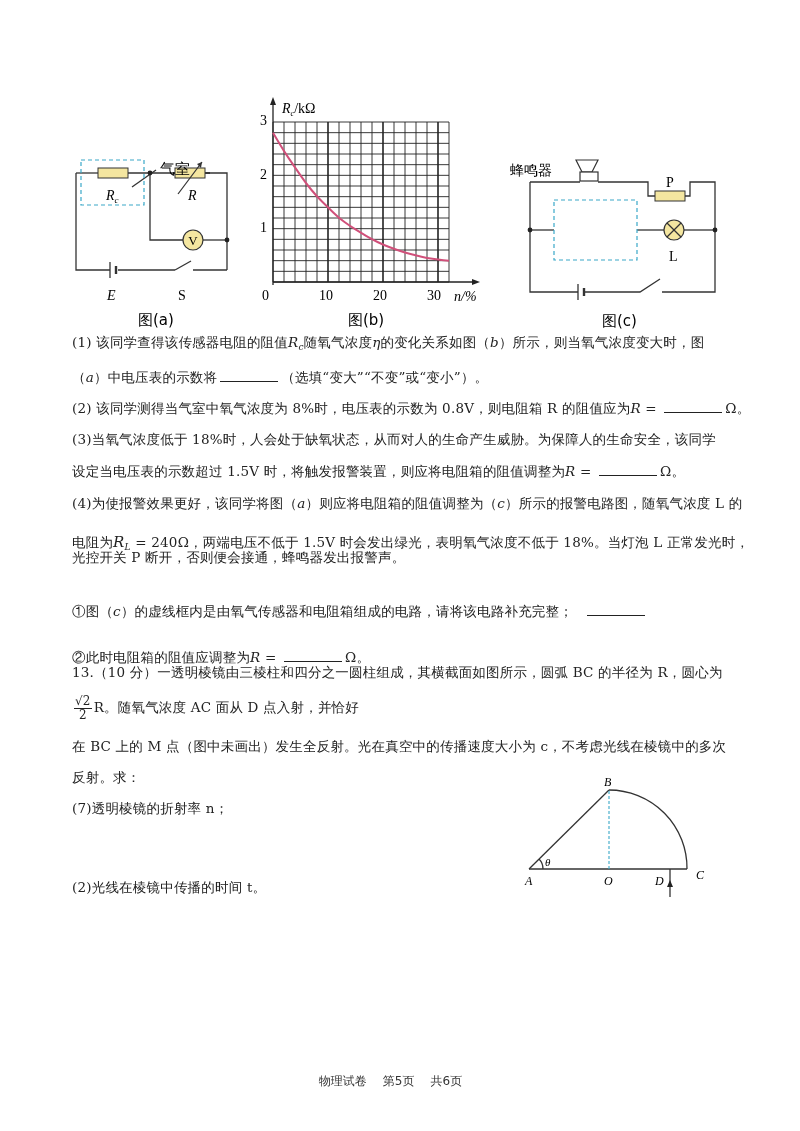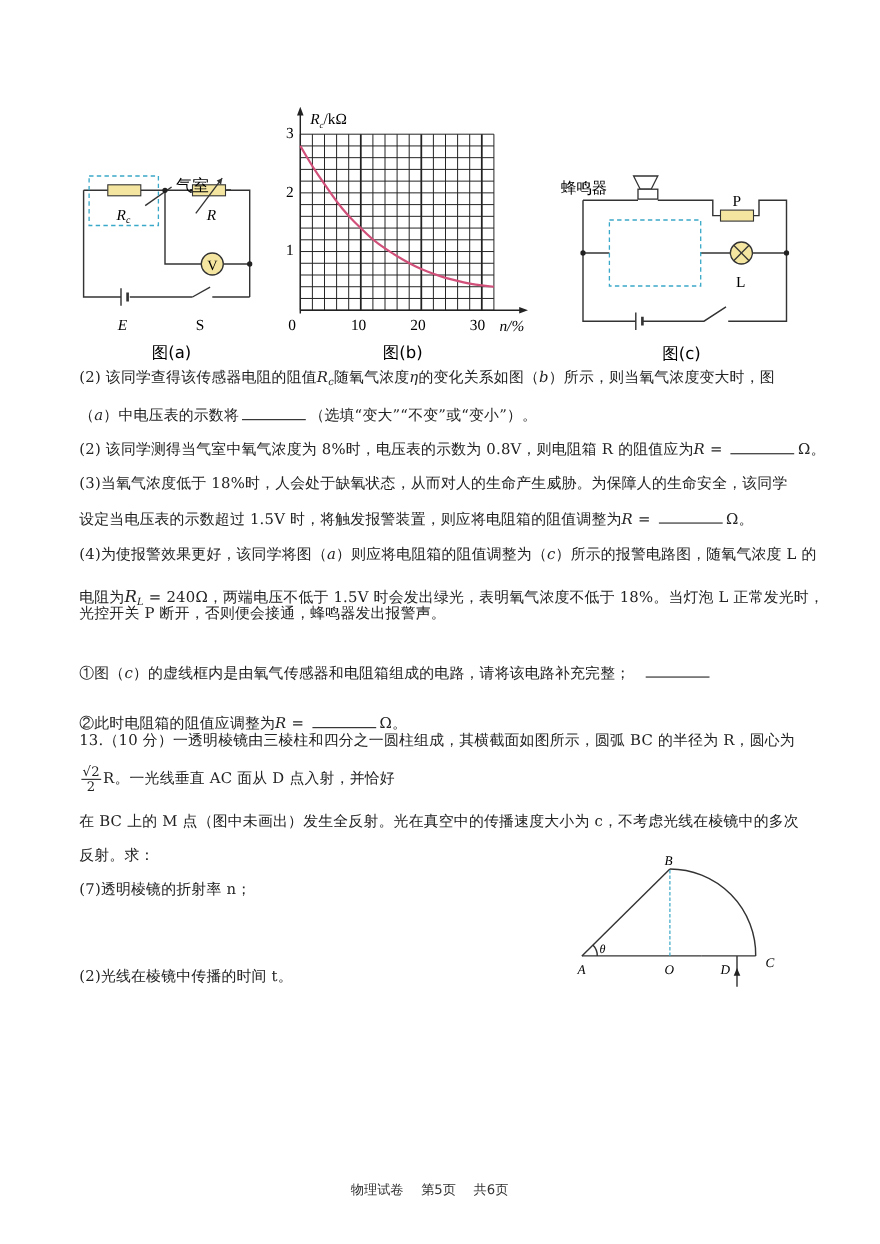--- a/index.html
+++ b/index.html
@@ -133,21 +133,21 @@
   </g>
   <circle cx="20" cy="80" r="2.4" fill="#222"></circle>
   <circle cx="205" cy="80" r="2.4" fill="#222"></circle>
   <text x="0" y="25" font-size="14" style="font-family:'DejaVu Sans',sans-serif">蜂鸣器</text>
   <text x="156" y="37" font-size="14">P</text>
   <text x="159" y="111" font-size="14">L</text>
   <text x="92" y="176" font-size="15" style="font-family:'DejaVu Sans',sans-serif">图(c)</text>
 </svg>
 
 <div class="line" style="top:334px">
-  <span>(2) 该同学查得该传感器电阻的阻值</span><span class="it">R</span><span class="sub">c</span><span>随氧气浓度</span><span class="it">η</span><span>的变化关系如图（</span><span class="it">b</span><span>）所示，则当氧气浓度变大时，图</span>
+  <span>(1) 该同学查得该传感器电阻的阻值</span><span class="it">R</span><span class="sub">c</span><span>随氧气浓度</span><span class="it">η</span><span>的变化关系如图（</span><span class="it">b</span><span>）所示，则当氧气浓度变大时，图</span>
 </div>
 <div class="line" style="top:368px">
   <span>（</span><span class="it">a</span><span>）中电压表的示数将</span><span class="blank"></span><span>（选填“变大”“不变”或“变小”）。</span>
 </div>
 <div class="line" style="top:399px">
   <span>(2) 该同学测得当气室中氧气浓度为 8%时，电压表的示数为 0.8V，则电阻箱 R 的阻值应为</span><span class="it">R</span><span> = </span><span class="blank"></span><span>Ω。</span>
 </div>
 <div class="line" style="top:431px">
   <span>(3)当氧气浓度低于 18%时，人会处于缺氧状态，从而对人的生命产生威胁。为保障人的生命安全，该同学</span>
 </div>
@@ -167,21 +167,21 @@
   <span>①图（</span><span class="it">c</span><span>）的虚线框内是由氧气传感器和电阻箱组成的电路，请将该电路补充完整；</span><span class="blank" style="margin-left:14px"></span>
 </div>
 <div class="line" style="top:648px">
   <span>②此时电阻箱的阻值应调整为</span><span class="it">R</span><span> = </span><span class="blank"></span><span>Ω。</span>
 </div>
 
 <div class="line" style="top:664px">
   <span>13.（10 分）一透明棱镜由三棱柱和四分之一圆柱组成，其横截面如图所示，圆弧 BC 的半径为 R，圆心为</span>
 </div>
 <div class="line" style="top:695px">
-  <span class="frac"><span class="num">√2</span><span class="den">2</span></span><span>R。一光线垂直 AC 面从 D 点入射，并恰好</span>
+  <span class="frac"><span class="num">√2</span><span class="den">2</span></span><span>R。随氧气浓度 AC 面从 D 点入射，并恰好</span>
 </div>
 <div class="line" style="top:738px">
   <span>在 BC 上的 M 点（图中未画出）发生全反射。光在真空中的传播速度大小为 c，不考虑光线在棱镜中的多次</span>
 </div>
 <div class="line" style="top:769px">
   <span>反射。求：</span>
 </div>
 <div class="line" style="top:800px">
   <span>(7)透明棱镜的折射率 n；</span>
 </div>

